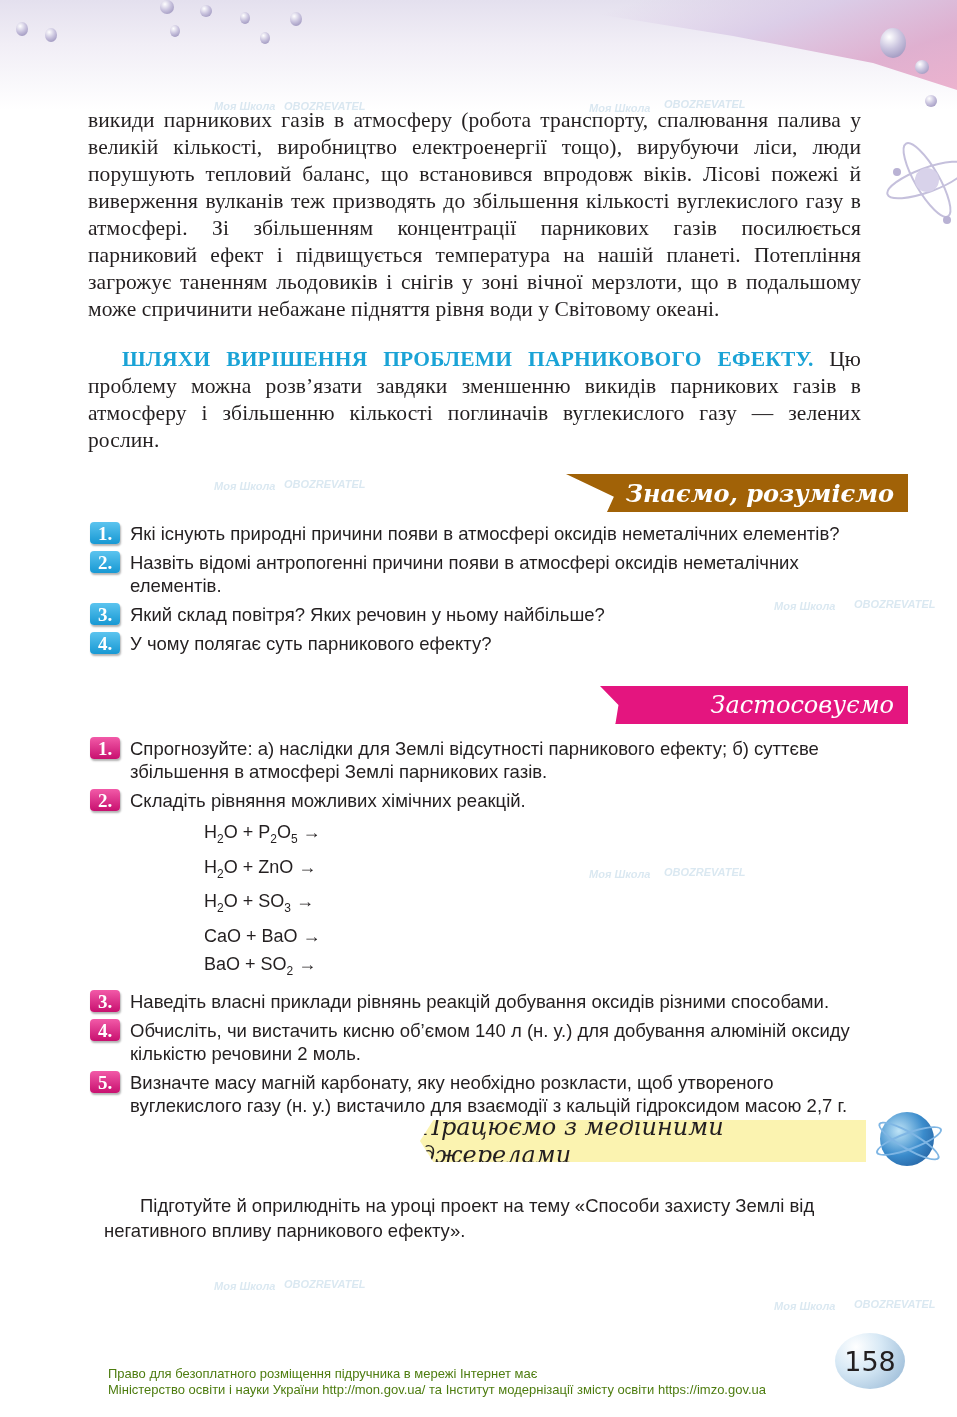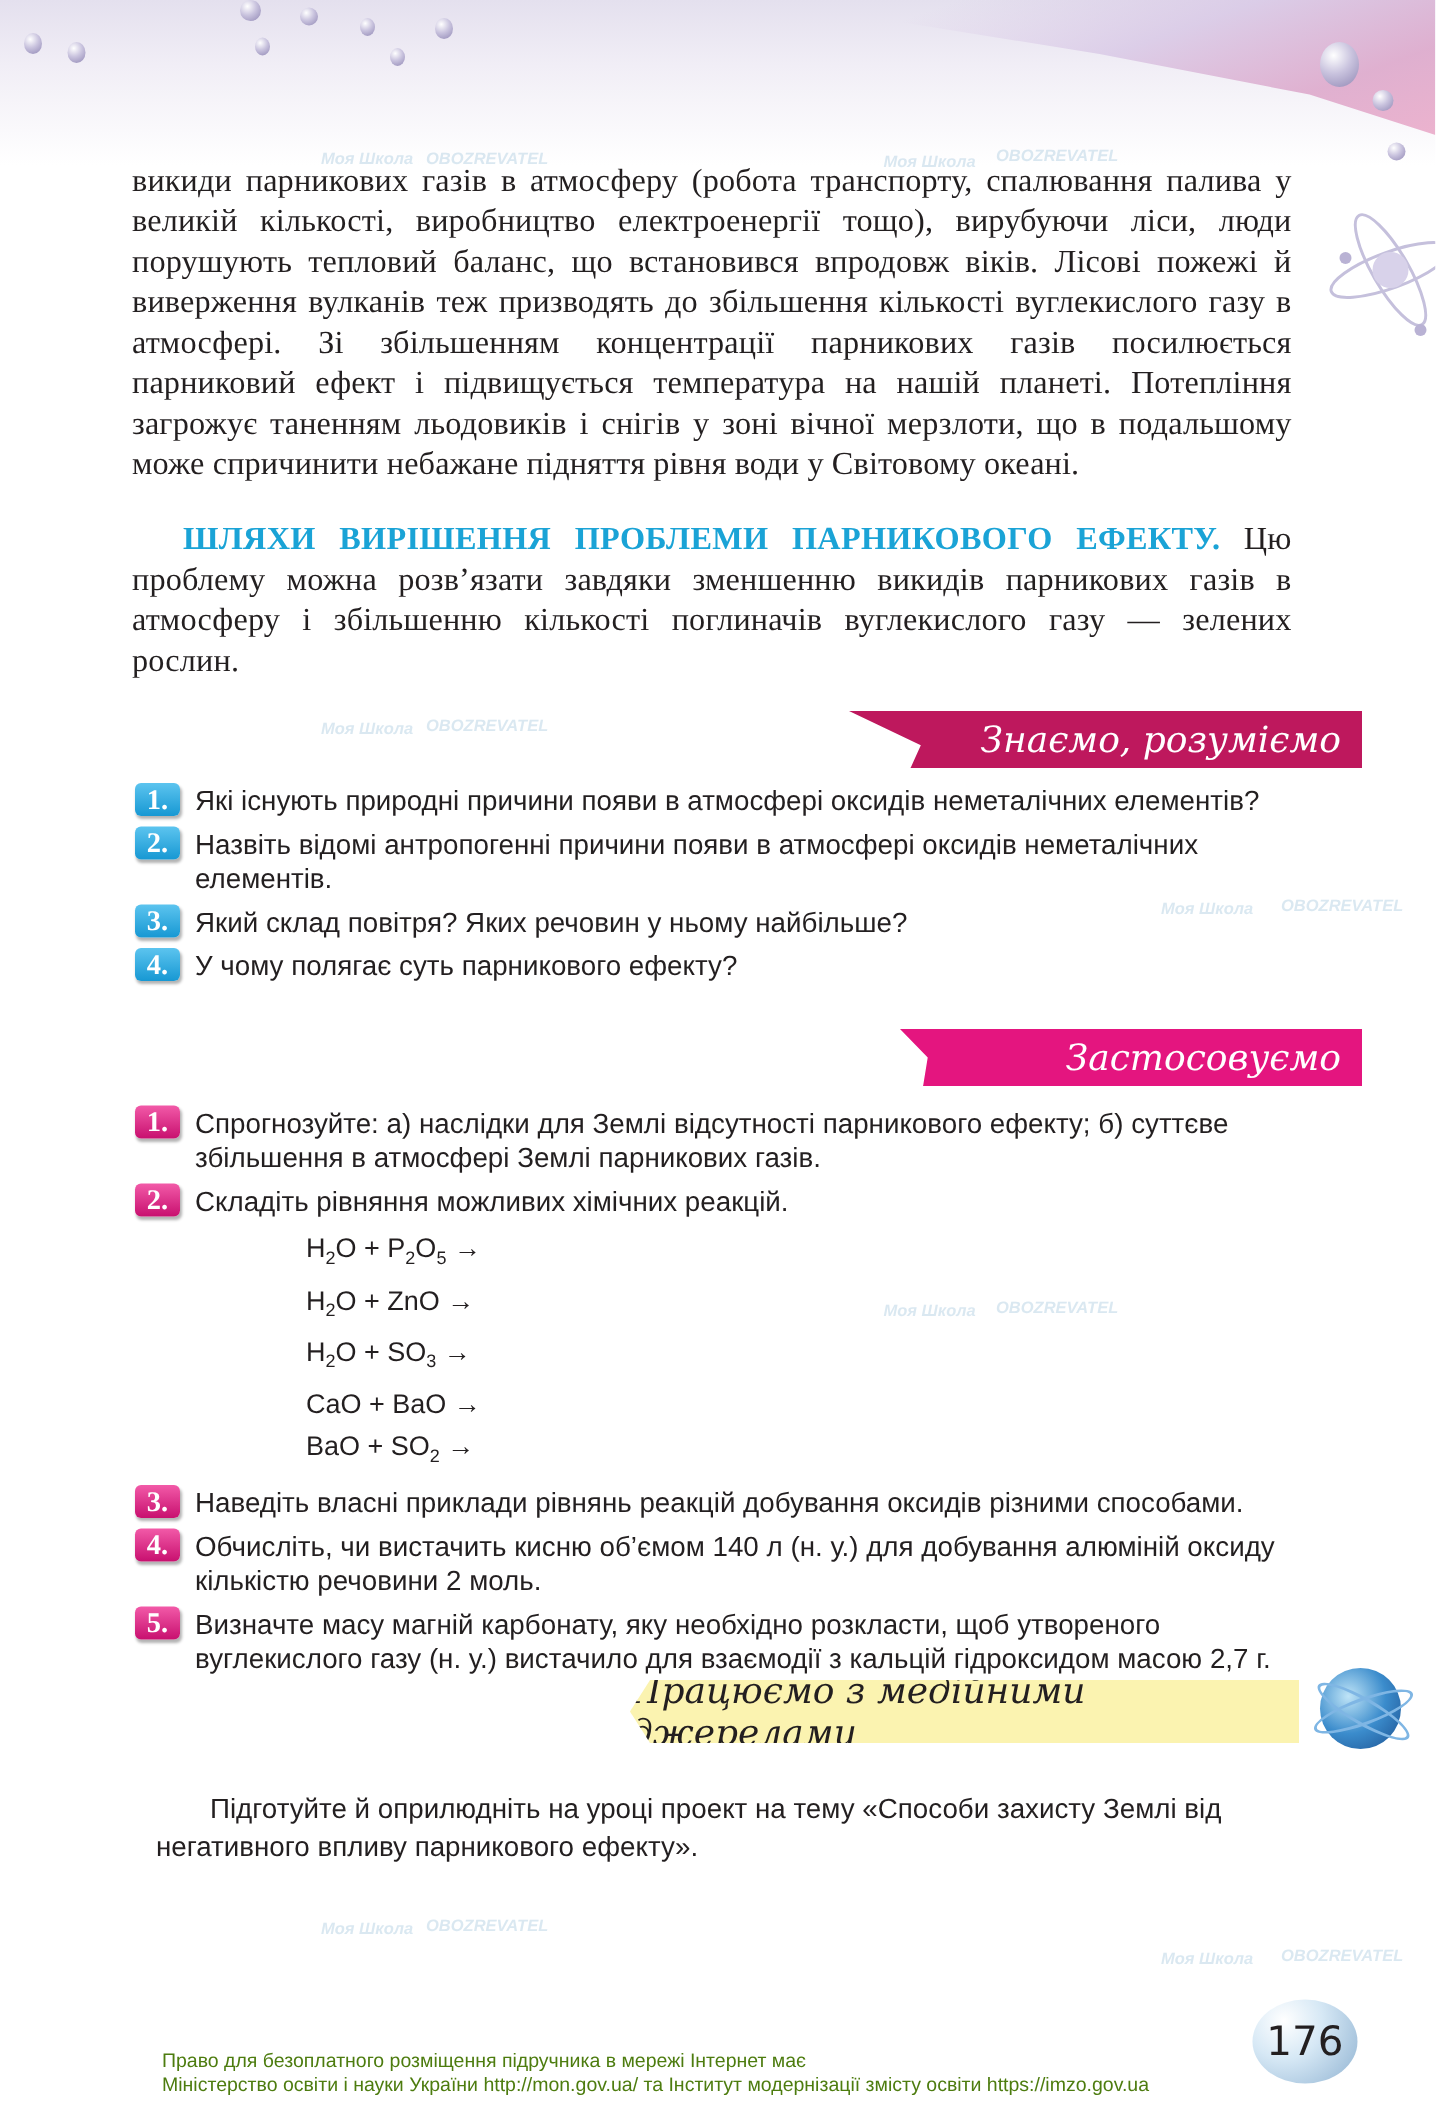--- a/index.html
+++ b/index.html
@@ -37,22 +37,23 @@
     color: #1aa3d6; font-weight: bold; letter-spacing: 0.2px;
   }
   .banner {
     position: absolute; height: 38px; color: #fff;
     font-family: "DejaVu Serif", serif; font-style: italic;
     font-size: 24px; display: flex; align-items: center; justify-content: flex-end;
     padding-right: 14px; box-sizing: border-box;
     box-shadow: 2px 4px 5px rgba(0,0,0,0.25);
   }
   .banner-blue {
-    left: 566px; top: 474px; width: 342px; background: #be185d;
+    left: 566px; top: 474px; width: 342px; background: #a16207;
     clip-path: polygon(0 0, 100% 0, 100% 100%, 12% 100%, 14% 60%);
+    font-weight: bold;
   }
   .banner-pink {
     left: 600px; top: 686px; width: 308px; background: #e4157f;
     clip-path: polygon(0 0, 100% 0, 100% 100%, 5% 100%, 6% 50%);
   }
   .banner-yellow {
     left: 420px; top: 1120px; width: 446px; height: 42px; background: #fbf3b0;
     color: #231f20; font-size: 24px; justify-content: center; padding-right: 0;
     clip-path: polygon(3% 0, 100% 0, 100% 100%, 3% 100%, 0 50%);
     box-shadow: 2px 3px 5px rgba(0,0,0,0.15);
@@ -206,19 +207,19 @@
 <div class="banner banner-yellow">
   <span>Працюємо з медійними джерелами</span>
 </div>
 <div class="globe"></div>
 
 <div class="media-text">
   <p>Підготуйте й оприлюдніть на уроці проект на тему «Способи захисту Землі від негативного впливу парникового ефекту».</p>
 </div>
 
 <div class="page-num">
-  <span>176</span>
+  <span>158</span>
 </div>
 
 <div class="footer">
   <div>Право для безоплатного розміщення підручника в мережі Інтернет має</div>
   <div>Міністерство освіти і науки України http://mon.gov.ua/ та Інститут модернізації змісту освіти https://imzo.gov.ua</div>
 </div>
 
 </body></html>

